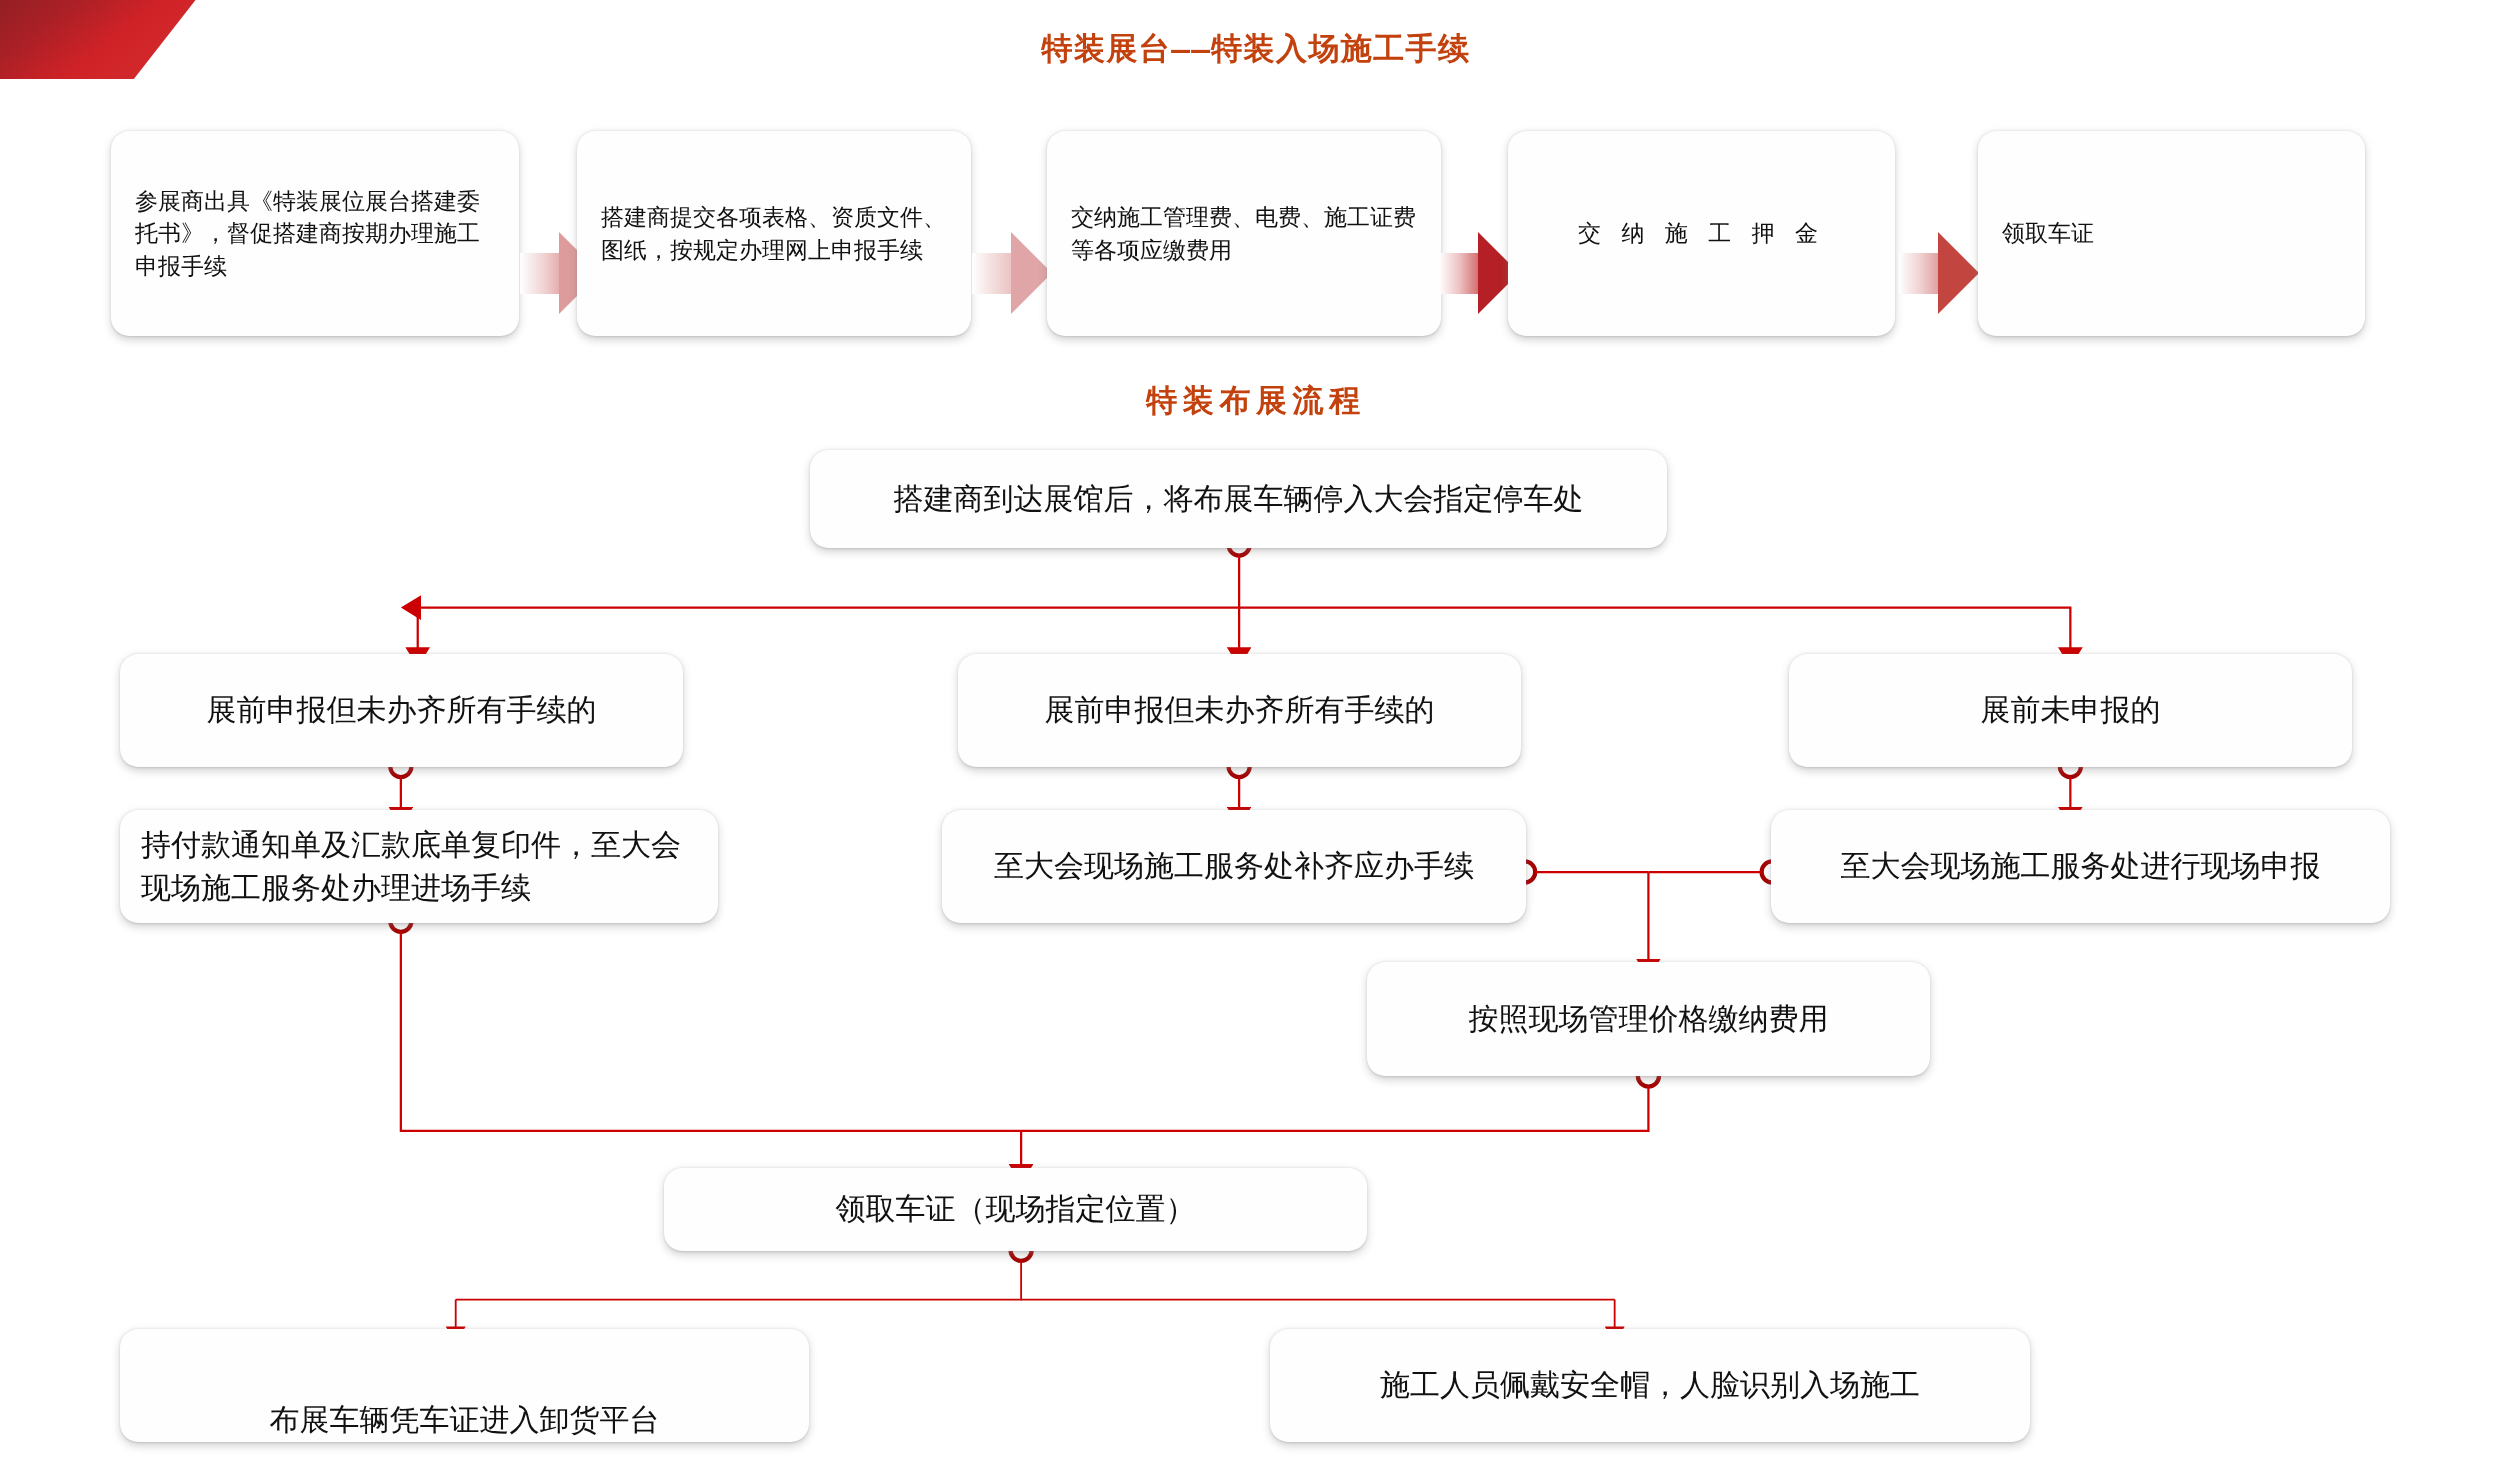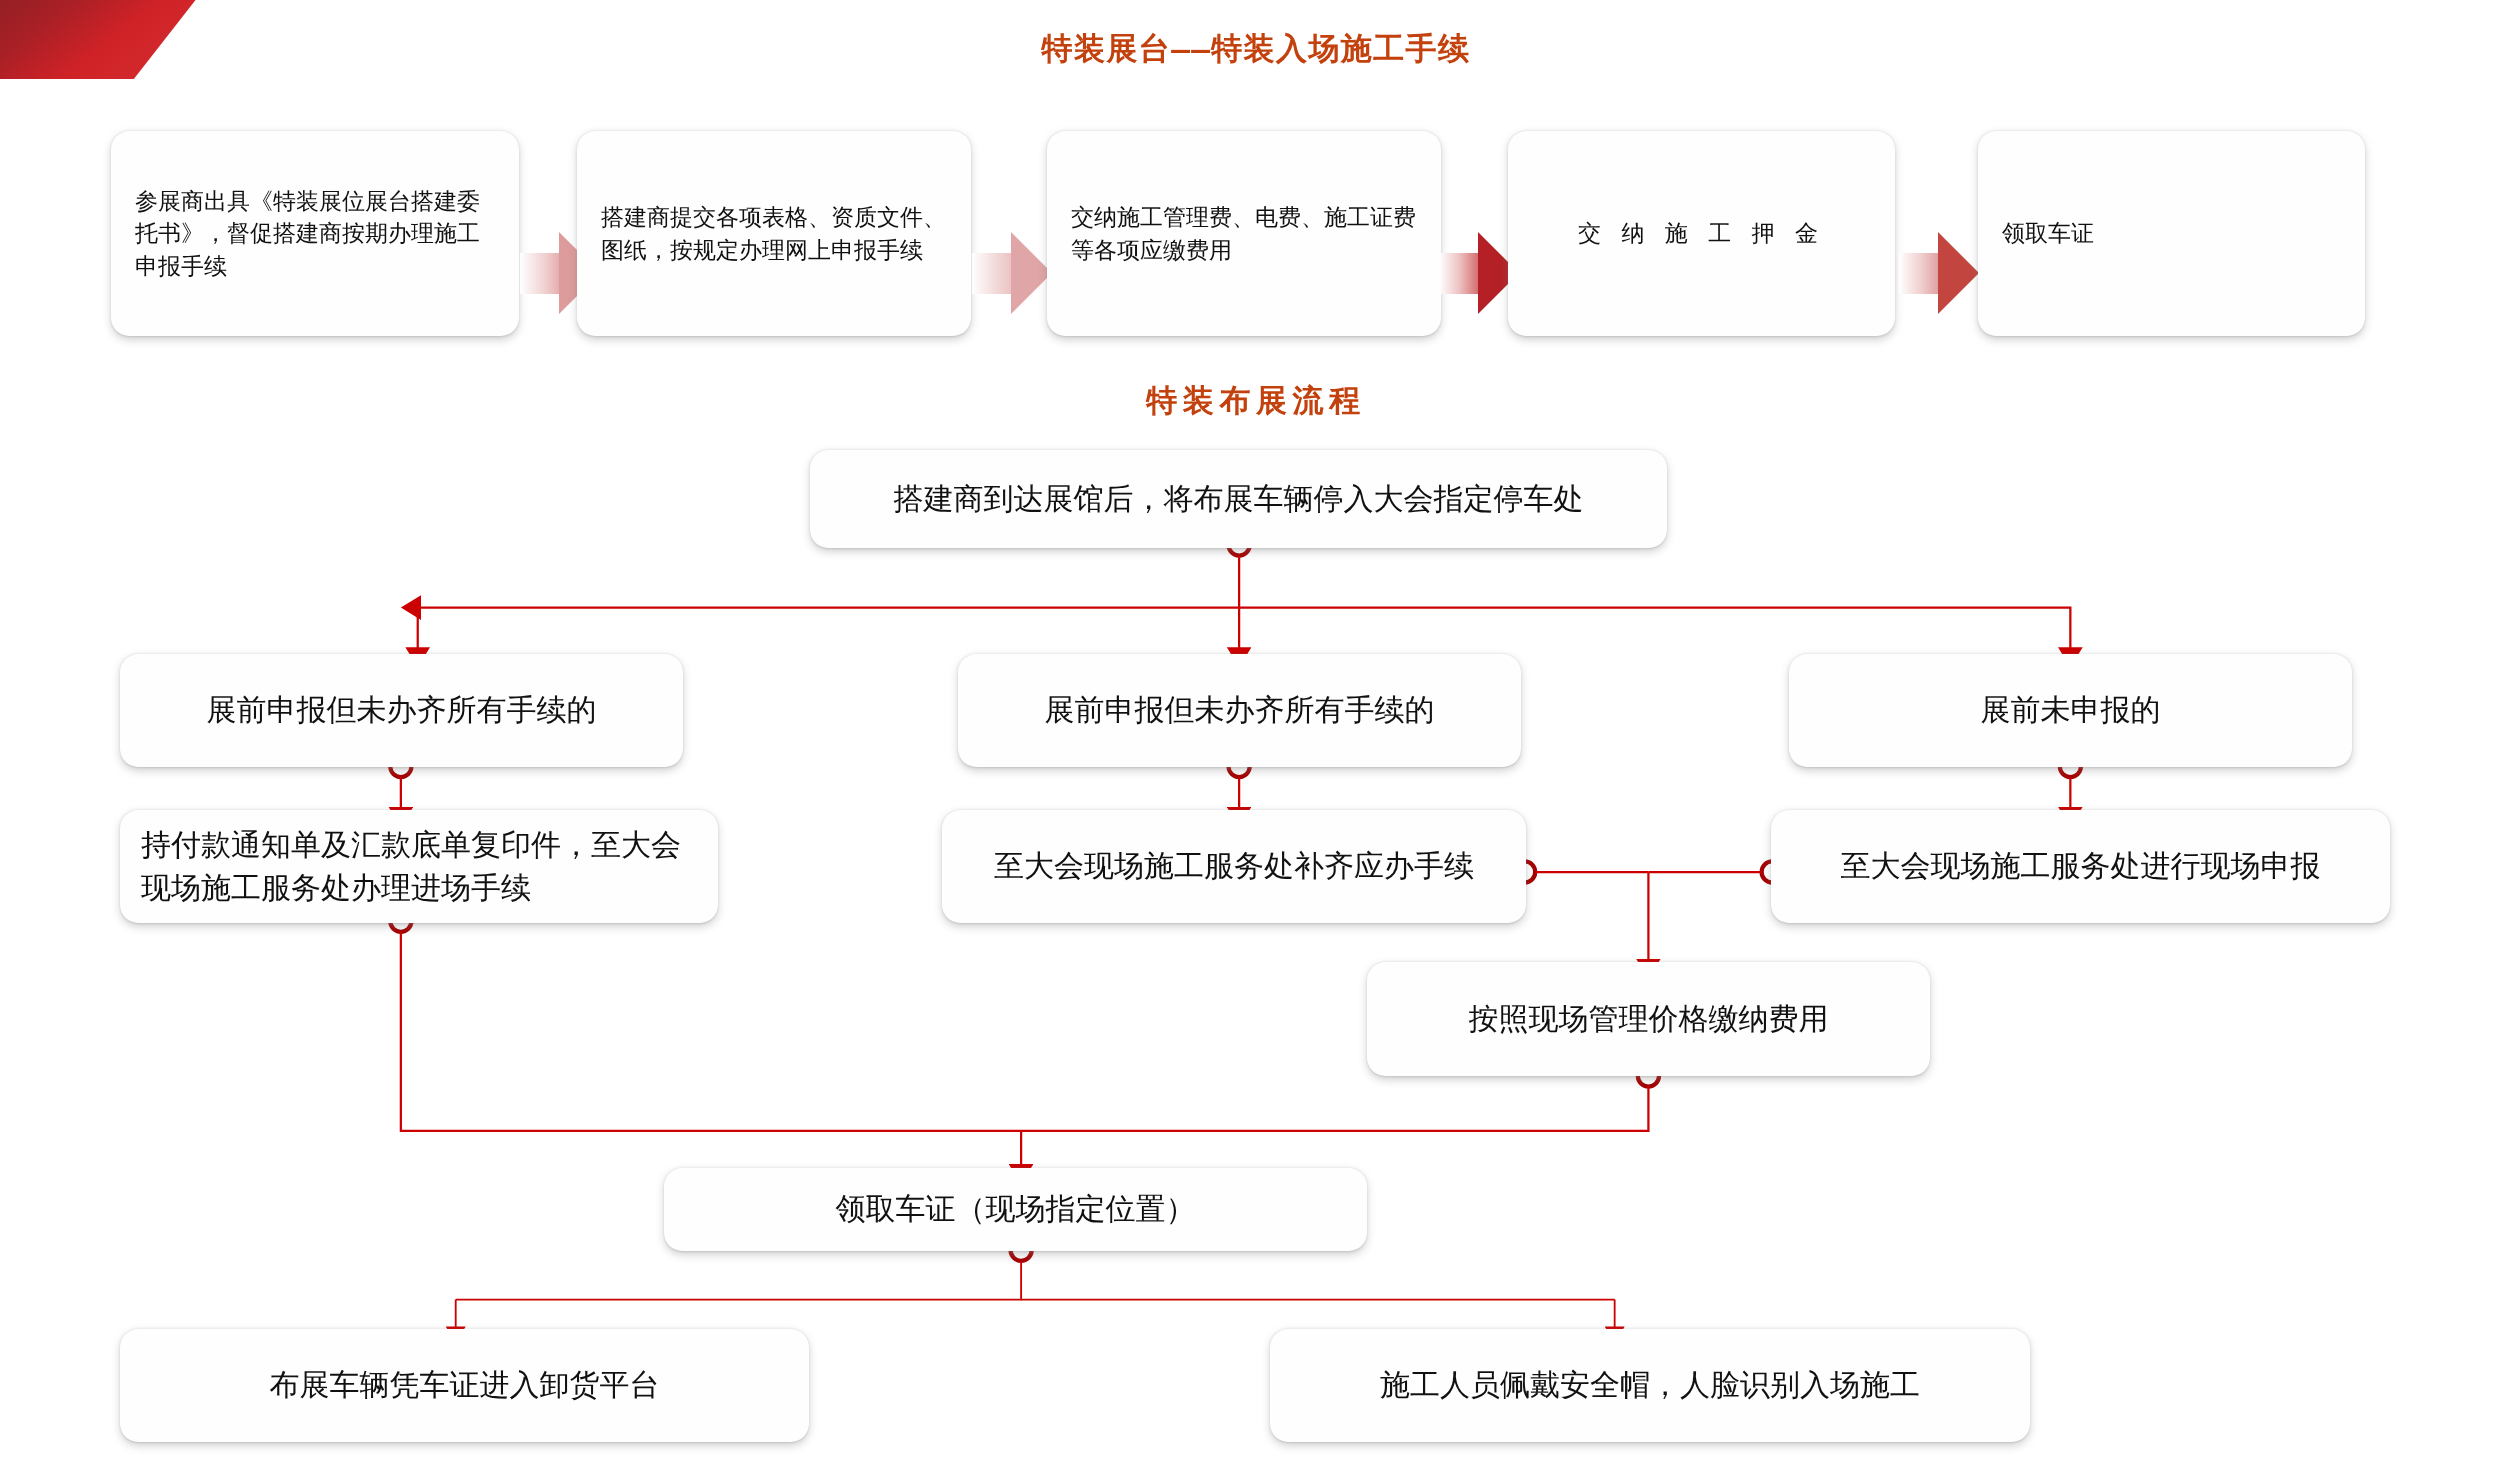--- a/index.html
+++ b/index.html
@@ -194,21 +194,21 @@
   </div>
 
   <div class="box fl center" style="left:1367px;top:962px;width:563px;height:114px;">
     <span class="txt">按照现场管理价格缴纳费用</span>
   </div>
 
   <div class="box fl center" style="left:664px;top:1168px;width:703px;height:83px;">
     <span class="txt">领取车证（现场指定位置）</span>
   </div>
 
-  <div class="box fl center" style="left:120px;top:1329px;width:689px;height:113px;">
+  <div class="box fl center" style="left:120px;top:1329px;width:689px;height:113px;align-items:flex-end;">
     <span class="txt">布展车辆凭车证进入卸货平台</span>
   </div>
 
   <div class="box fl center" style="left:1270px;top:1329px;width:760px;height:113px;">
     <span class="txt">施工人员佩戴安全帽，人脸识别入场施工</span>
   </div>
 
 </div>
 
 

